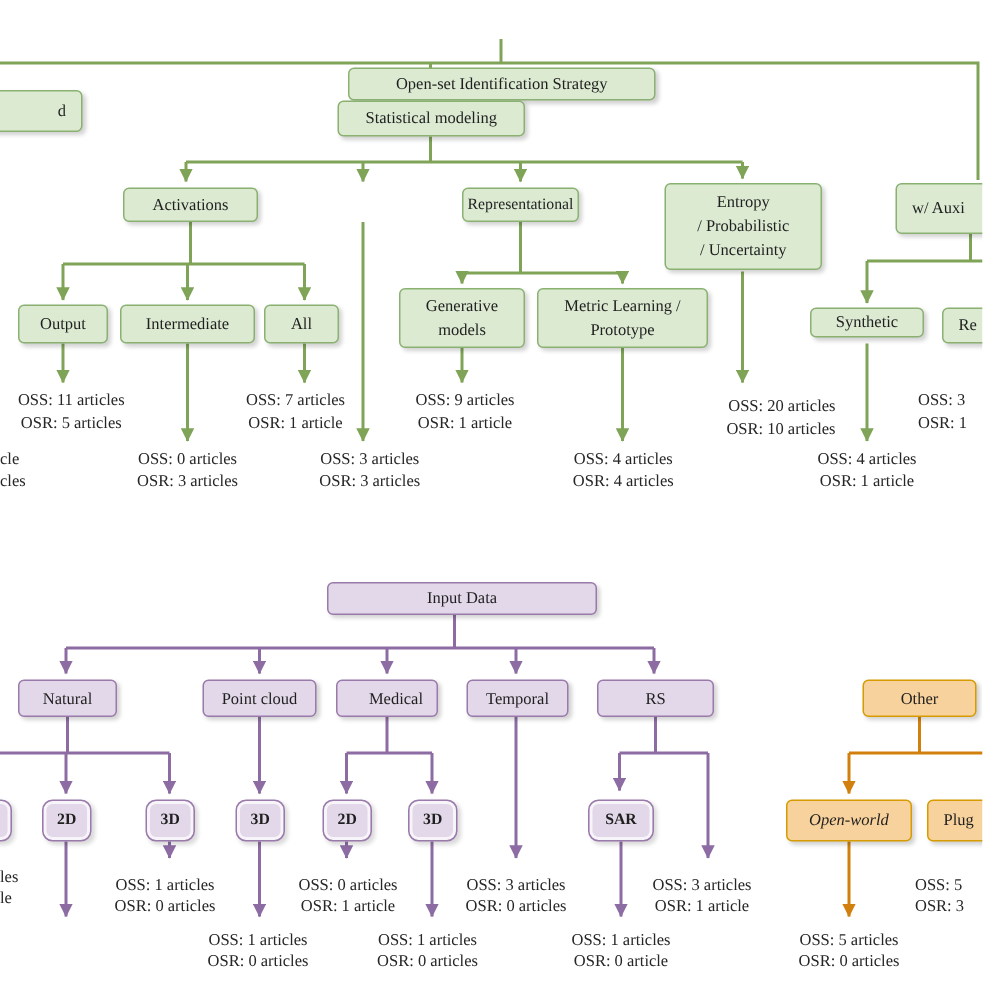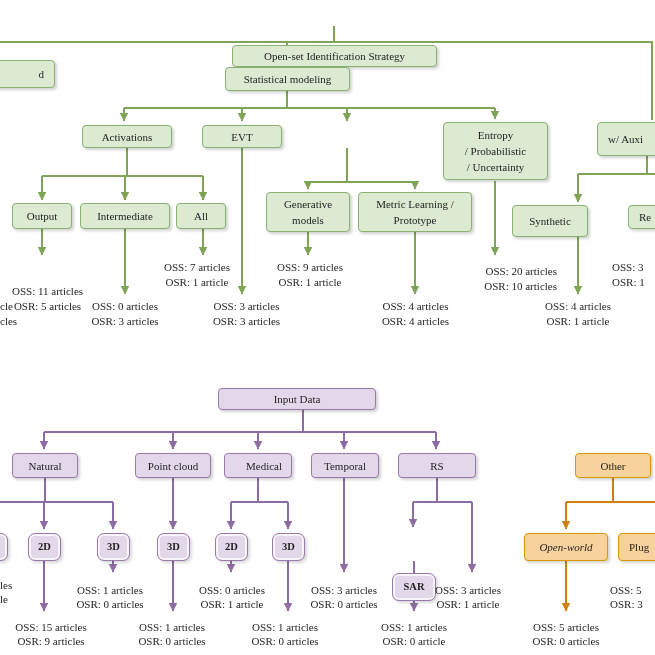--- a/index.html
+++ b/index.html
@@ -112,37 +112,37 @@
     </g>
   </svg>
 
   <div class="box green" style="left:232px;top:4px;width:205px;height:22px;margin-top:41px;">Open-set Identification Strategy</div>
 
   <div class="box green cut-left" style="left:-45px;top:60px;width:100px;height:28px;">d</div>
 
   <div class="box green" style="left:225px;top:67px;width:125px;height:24px;">Statistical modeling</div>
 
   <div class="box green" style="left:82px;top:125px;width:90px;height:23px;">Activations</div>
-  <div class="box green" style="left:202px;top:125px;width:80px;height:23px;">EVT</div>
+  <div class="box green" style="left:308px;top:125px;width:78px;height:23px;font-size:10.5px;">Representational</div>
   <div class="box green" style="left:443px;top:122px;width:105px;height:58px;">Entropy
 / Probabilistic
 / Uncertainty</div>
   <div class="box green cut-right" style="left:597px;top:122px;width:100px;height:34px;">w/ Auxi</div>
 
   <div class="box green" style="left:12px;top:203px;width:60px;height:26px;">Output</div>
   <div class="box green" style="left:80px;top:203px;width:90px;height:26px;">Intermediate</div>
   <div class="box green" style="left:176px;top:203px;width:50px;height:26px;">All</div>
   <div class="box green" style="left:266px;top:192px;width:84px;height:40px;">Generative
 models</div>
   <div class="box green" style="left:358px;top:192px;width:114px;height:40px;">Metric Learning /
 Prototype</div>
-  <div class="box green" style="left:512px;top:205px;width:76px;height:32px;text-align:center;">Synthetic</div>
+  <div class="box green" style="left:540px;top:205px;width:76px;height:20px;text-align:center;">Synthetic</div>
   <div class="box green cut-right" style="left:628px;top:205px;width:70px;height:24px;">Re</div>
 
-  <div class="stat g" style="left:0;top:260px;width:95px;margin-top:24px;">OSS: 11 articles
+  <div class="stat g" style="left:0;top:260px;width:95px;">OSS: 11 articles
 OSR: 5 articles</div>
   <div class="stat g" style="left:147px;top:260px;width:100px;">OSS: 7 articles
 OSR: 1 article</div>
   <div class="stat g" style="left:260px;top:260px;width:100px;">OSS: 9 articles
 OSR: 1 article</div>
   <div class="stat g" style="left:445px;top:264px;width:112px;text-align:right;">OSS: 20 articles
 OSR: 10 articles</div>
   <div class="stat g cut" style="left:612px;top:260px;width:80px;">OSS: 3
 OSR: 1</div>
 
@@ -150,51 +150,49 @@
 cles</div>
   <div class="stat g" style="left:75px;top:299px;width:100px;">OSS: 0 articles
 OSR: 3 articles</div>
   <div class="stat g" style="left:194px;top:299px;width:105px;">OSS: 3 articles
 OSR: 3 articles</div>
   <div class="stat g" style="left:363px;top:299px;width:105px;">OSS: 4 articles
 OSR: 4 articles</div>
   <div class="stat g" style="left:528px;top:299px;width:100px;">OSS: 4 articles
 OSR: 1 article</div>
 
-  <div class="box purple" style="left:218px;top:388px;width:158px;height:22px;">Input Data</div>
+  <div class="box purple" style="left:218px;top:388px;width:180px;height:22px;">Input Data</div>
 
   <div class="box purple" style="left:12px;top:453px;width:66px;height:25px;">Natural</div>
   <div class="box purple" style="left:135px;top:453px;width:76px;height:25px;">Point cloud</div>
   <div class="box purple" style="left:224px;top:453px;width:68px;height:25px;padding-left:12px;">Medical</div>
   <div class="box purple" style="left:311px;top:453px;width:68px;height:25px;">Temporal</div>
   <div class="box purple" style="left:398px;top:453px;width:78px;height:25px;">RS</div>
 
   <div class="box purple badge" style="left:-26px;top:533px;width:34px;height:28px;"></div>
   <div class="box purple badge" style="left:28px;top:533px;width:33px;height:28px;">2D</div>
   <div class="box purple badge" style="left:97px;top:533px;width:33px;height:28px;">3D</div>
   <div class="box purple badge" style="left:157px;top:533px;width:33px;height:28px;">3D</div>
   <div class="box purple badge" style="left:215px;top:533px;width:33px;height:28px;">2D</div>
   <div class="box purple badge" style="left:272px;top:533px;width:33px;height:28px;">3D</div>
-  <div class="box purple badge" style="left:392px;top:533px;width:44px;height:28px;margin-top:40px;">SAR</div>
+  <div class="box purple badge" style="left:392px;top:533px;width:44px;height:28px;">SAR</div>
 
   <div class="stat p cut" style="left:0;top:578px;width:22px;">les
 le</div>
   <div class="stat p" style="left:62px;top:583px;width:96px;">OSS: 1 articles
 OSR: 0 articles</div>
   <div class="stat p" style="left:184px;top:583px;width:96px;">OSS: 0 articles
 OSR: 1 article</div>
   <div class="stat p" style="left:296px;top:583px;width:96px;">OSS: 3 articles
 OSR: 0 articles</div>
   <div class="stat p" style="left:420px;top:583px;width:96px;">OSS: 3 articles
 OSR: 1 article</div>
   <div class="stat p cut" style="left:610px;top:583px;width:70px;">OSS: 5
 OSR: 3</div>
 
-  <div class="stat p" style="left:0;top:620px;width:102px;">OSS: 15 articles
-OSR: 9 articles</div>
   <div class="stat p" style="left:124px;top:620px;width:96px;">OSS: 1 articles
 OSR: 0 articles</div>
   <div class="stat p" style="left:237px;top:620px;width:96px;">OSS: 1 articles
 OSR: 0 articles</div>
   <div class="stat p" style="left:366px;top:620px;width:96px;">OSS: 1 articles
 OSR: 0 article</div>
   <div class="stat p" style="left:517px;top:620px;width:98px;">OSS: 5 articles
 OSR: 0 articles</div>
 
   <div class="box orange" style="left:575px;top:453px;width:76px;height:25px;text-align:right;">Other</div>

